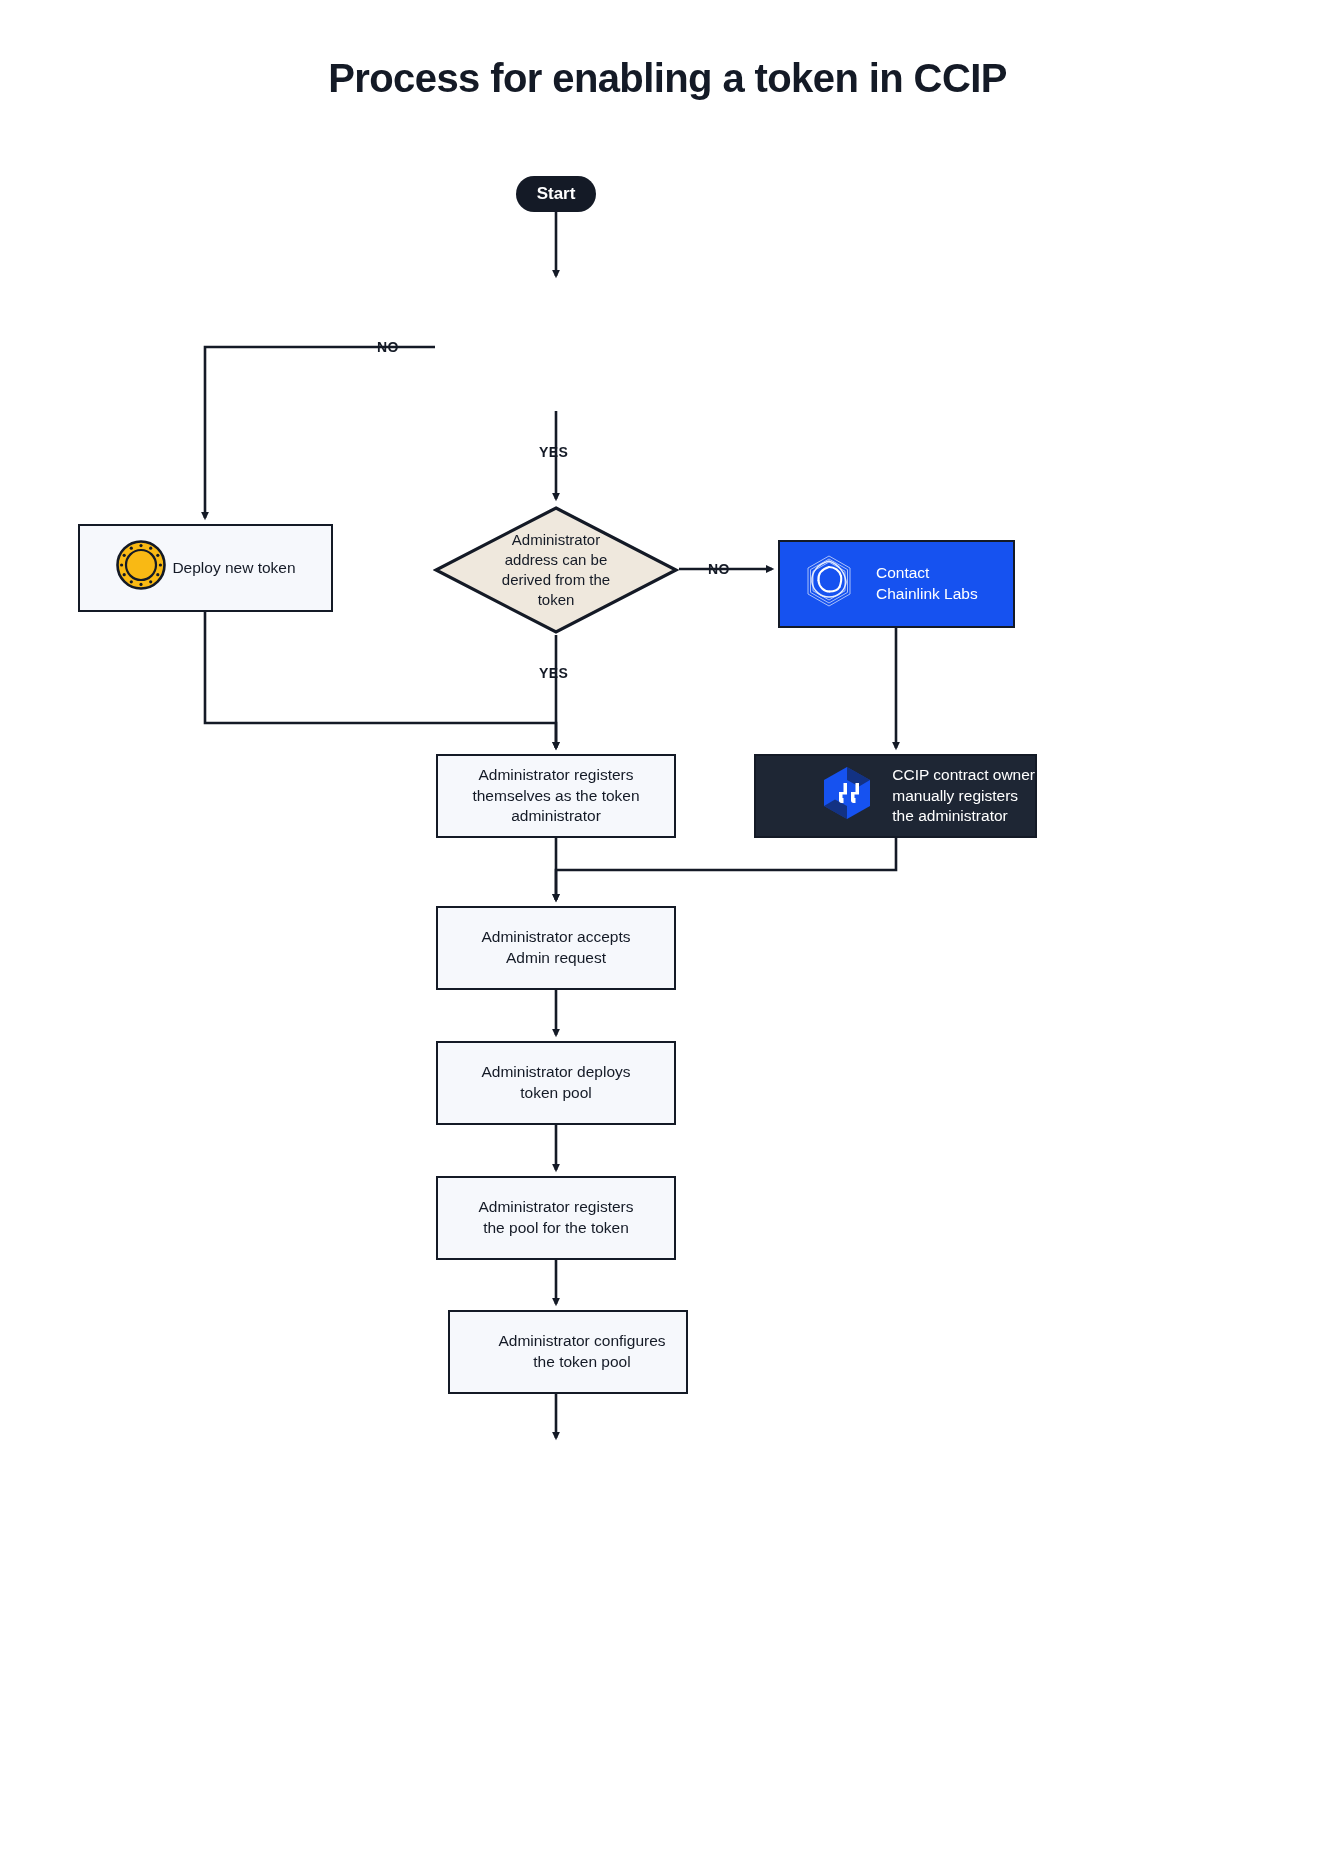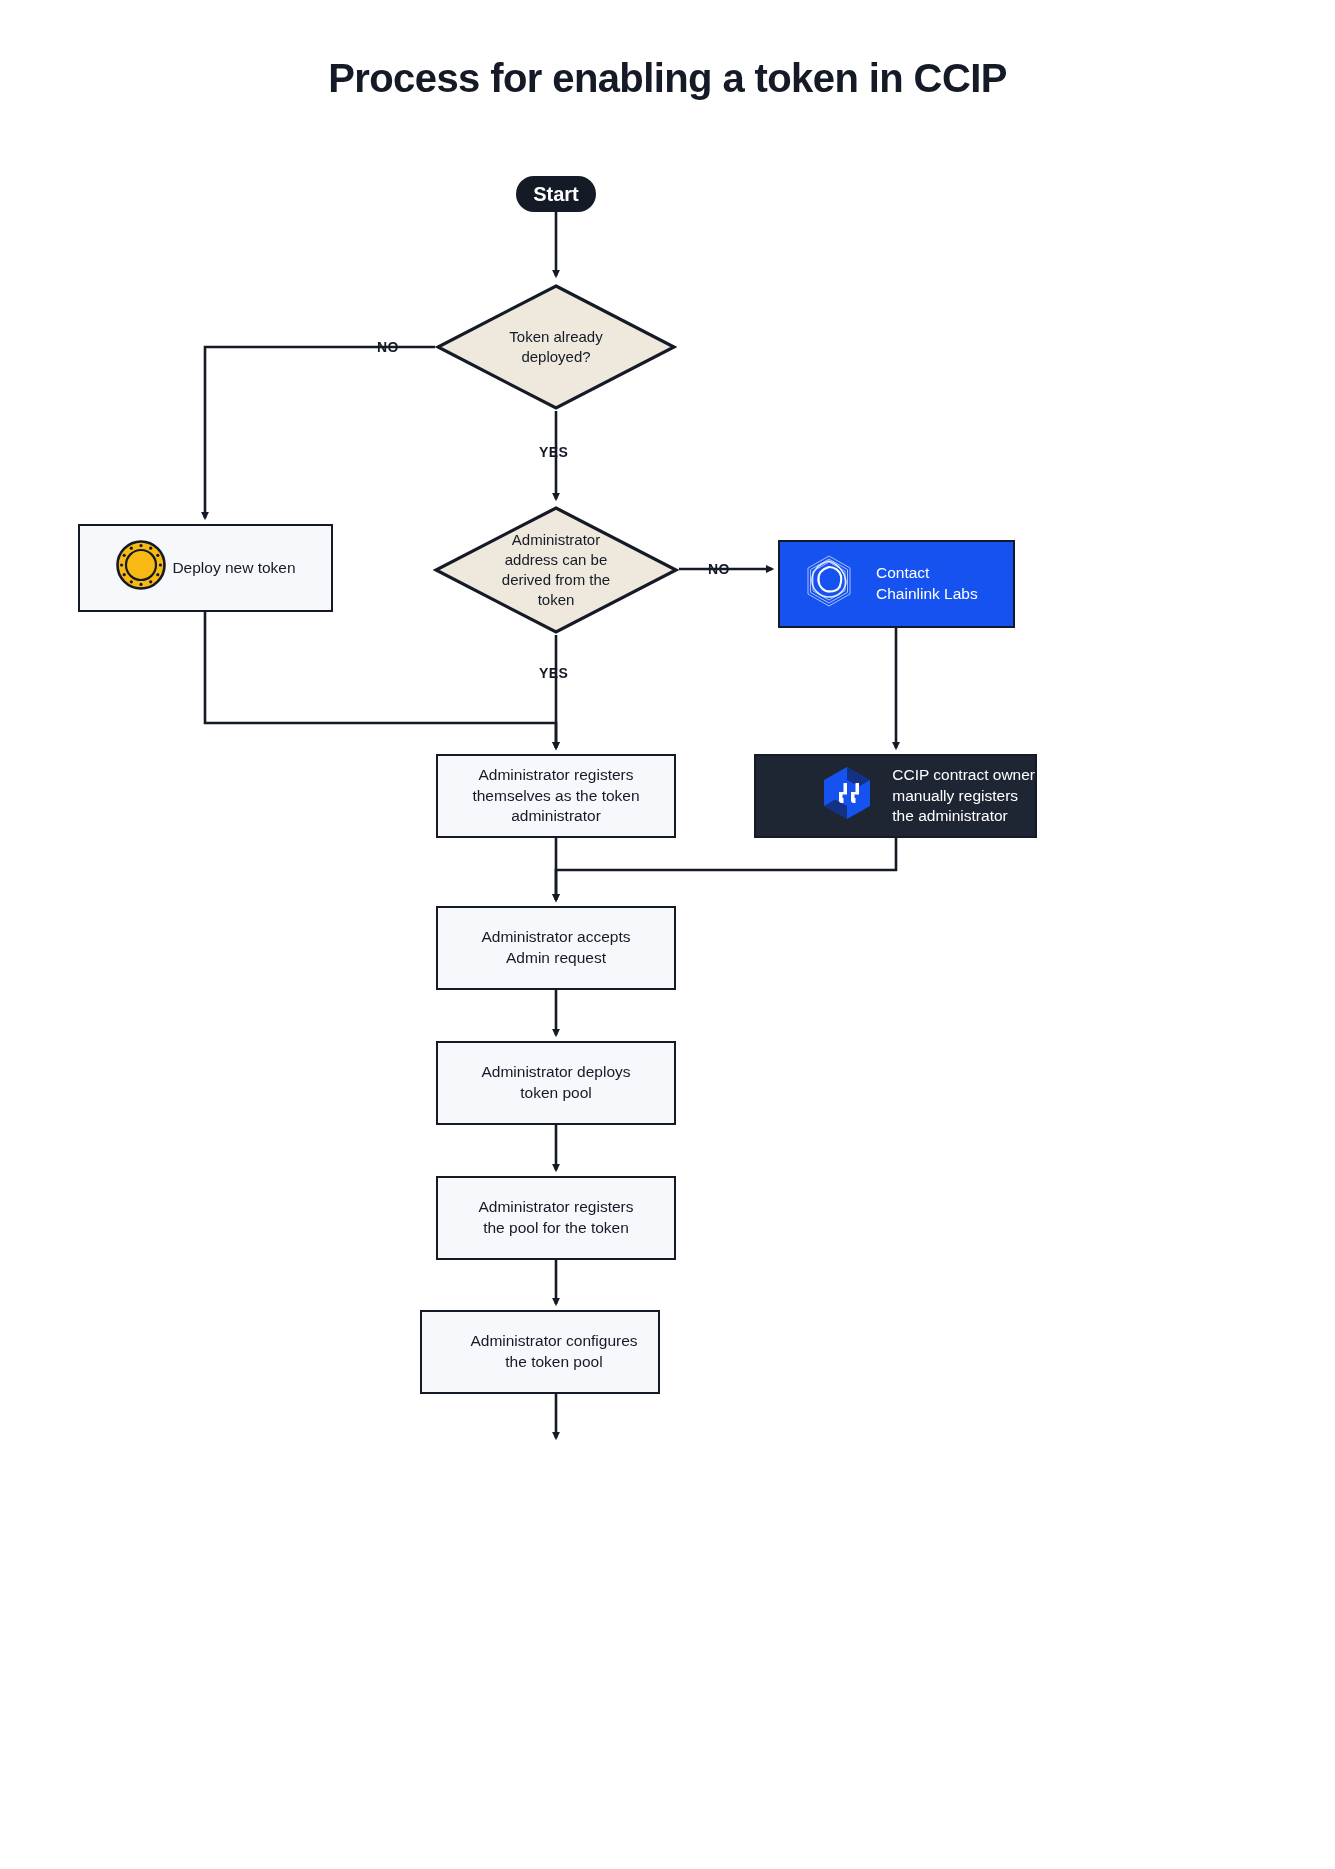--- a/index.html
+++ b/index.html
@@ -24,21 +24,21 @@
     color:#141A26;
   }
 
   
   .node{position:absolute;box-sizing:border-box;}
 
   
   .pill-start{
     left:516px;top:176px;width:80px;height:36px;
     background:#141A26;border-radius:18px;
-    color:#ffffff;font-size:20px;font-weight:bold;
+    color:#ffffff;font-size:17px;font-weight:bold;
     display:flex;align-items:center;justify-content:center;
   }
 
   
   .pill-end{
     left:406px;top:1444px;width:304px;height:42px;
     background:#1652F0;border-radius:21px;
     color:#ffffff;font-size:17px;font-weight:bold;
     display:flex;align-items:center;justify-content:center;
     letter-spacing:-0.1px;
@@ -51,21 +51,21 @@
     display:flex;align-items:center;justify-content:center;
     text-align:center;font-size:15.5px;line-height:1.35;
     color:#141A26;
   }
 
   .box-deploy{left:78px;top:524px;width:255px;height:88px;gap:5px;}
   .box-admreg{left:436px;top:754px;width:240px;height:84px;}
   .box-accept{left:436px;top:906px;width:240px;height:84px;}
   .box-deploypool{left:436px;top:1041px;width:240px;height:84px;}
   .box-regpool{left:436px;top:1176px;width:240px;height:84px;}
-  .box-config{left:420px;top:1310px;width:240px;height:84px;padding-left:28px;}
+  .box-config{left:448px;top:1310px;width:240px;height:84px;padding-left:28px;}
 
   
   .box-blue{
     left:778px;top:524px;width:237px;height:88px;
     background:#1652F0;border:2.5px solid #141A26;
     color:#ffffff;font-size:15.5px;line-height:1.35;
     display:flex;align-items:center;justify-content:flex-start;
     gap:16px;padding-left:18px;box-sizing:border-box;margin-top:16px;
   }
   
@@ -142,27 +142,20 @@
       <path d="M556,1394 L556,1438"></path>
     </g>
   </svg>
 
   <div class="title">Process for enabling a token in CCIP</div>
 
   <div class="node pill-start">
     <span>Start</span>
   </div>
 
-  <div class="diamond-wrap d1">
-    <svg width="242" height="128" viewBox="0 0 242 128">
-      <polygon points="121,3 239,64 121,125 3,64" fill="#EFE8DD" stroke="#141A26" stroke-width="3.2" stroke-linejoin="miter"></polygon>
-    </svg>
-    <div class="diamond-label txt">Token already
-deployed?</div>
-  </div>
 
   <div class="node box box-deploy">
     <span class="coin">
       <svg width="52" height="52" viewBox="0 0 52 52">
         <circle cx="26" cy="26" r="23.5" fill="#F9B914" stroke="#141A26" stroke-width="2.6"></circle>
         <circle cx="26" cy="26" r="15" fill="#F9B914" stroke="#141A26" stroke-width="2.2"></circle>
         <g fill="#141A26">
           <circle cx="26" cy="6.6" r="1.6"></circle>
           <circle cx="35.7" cy="9.2" r="1.6"></circle>
           <circle cx="42.8" cy="16.3" r="1.6"></circle>

